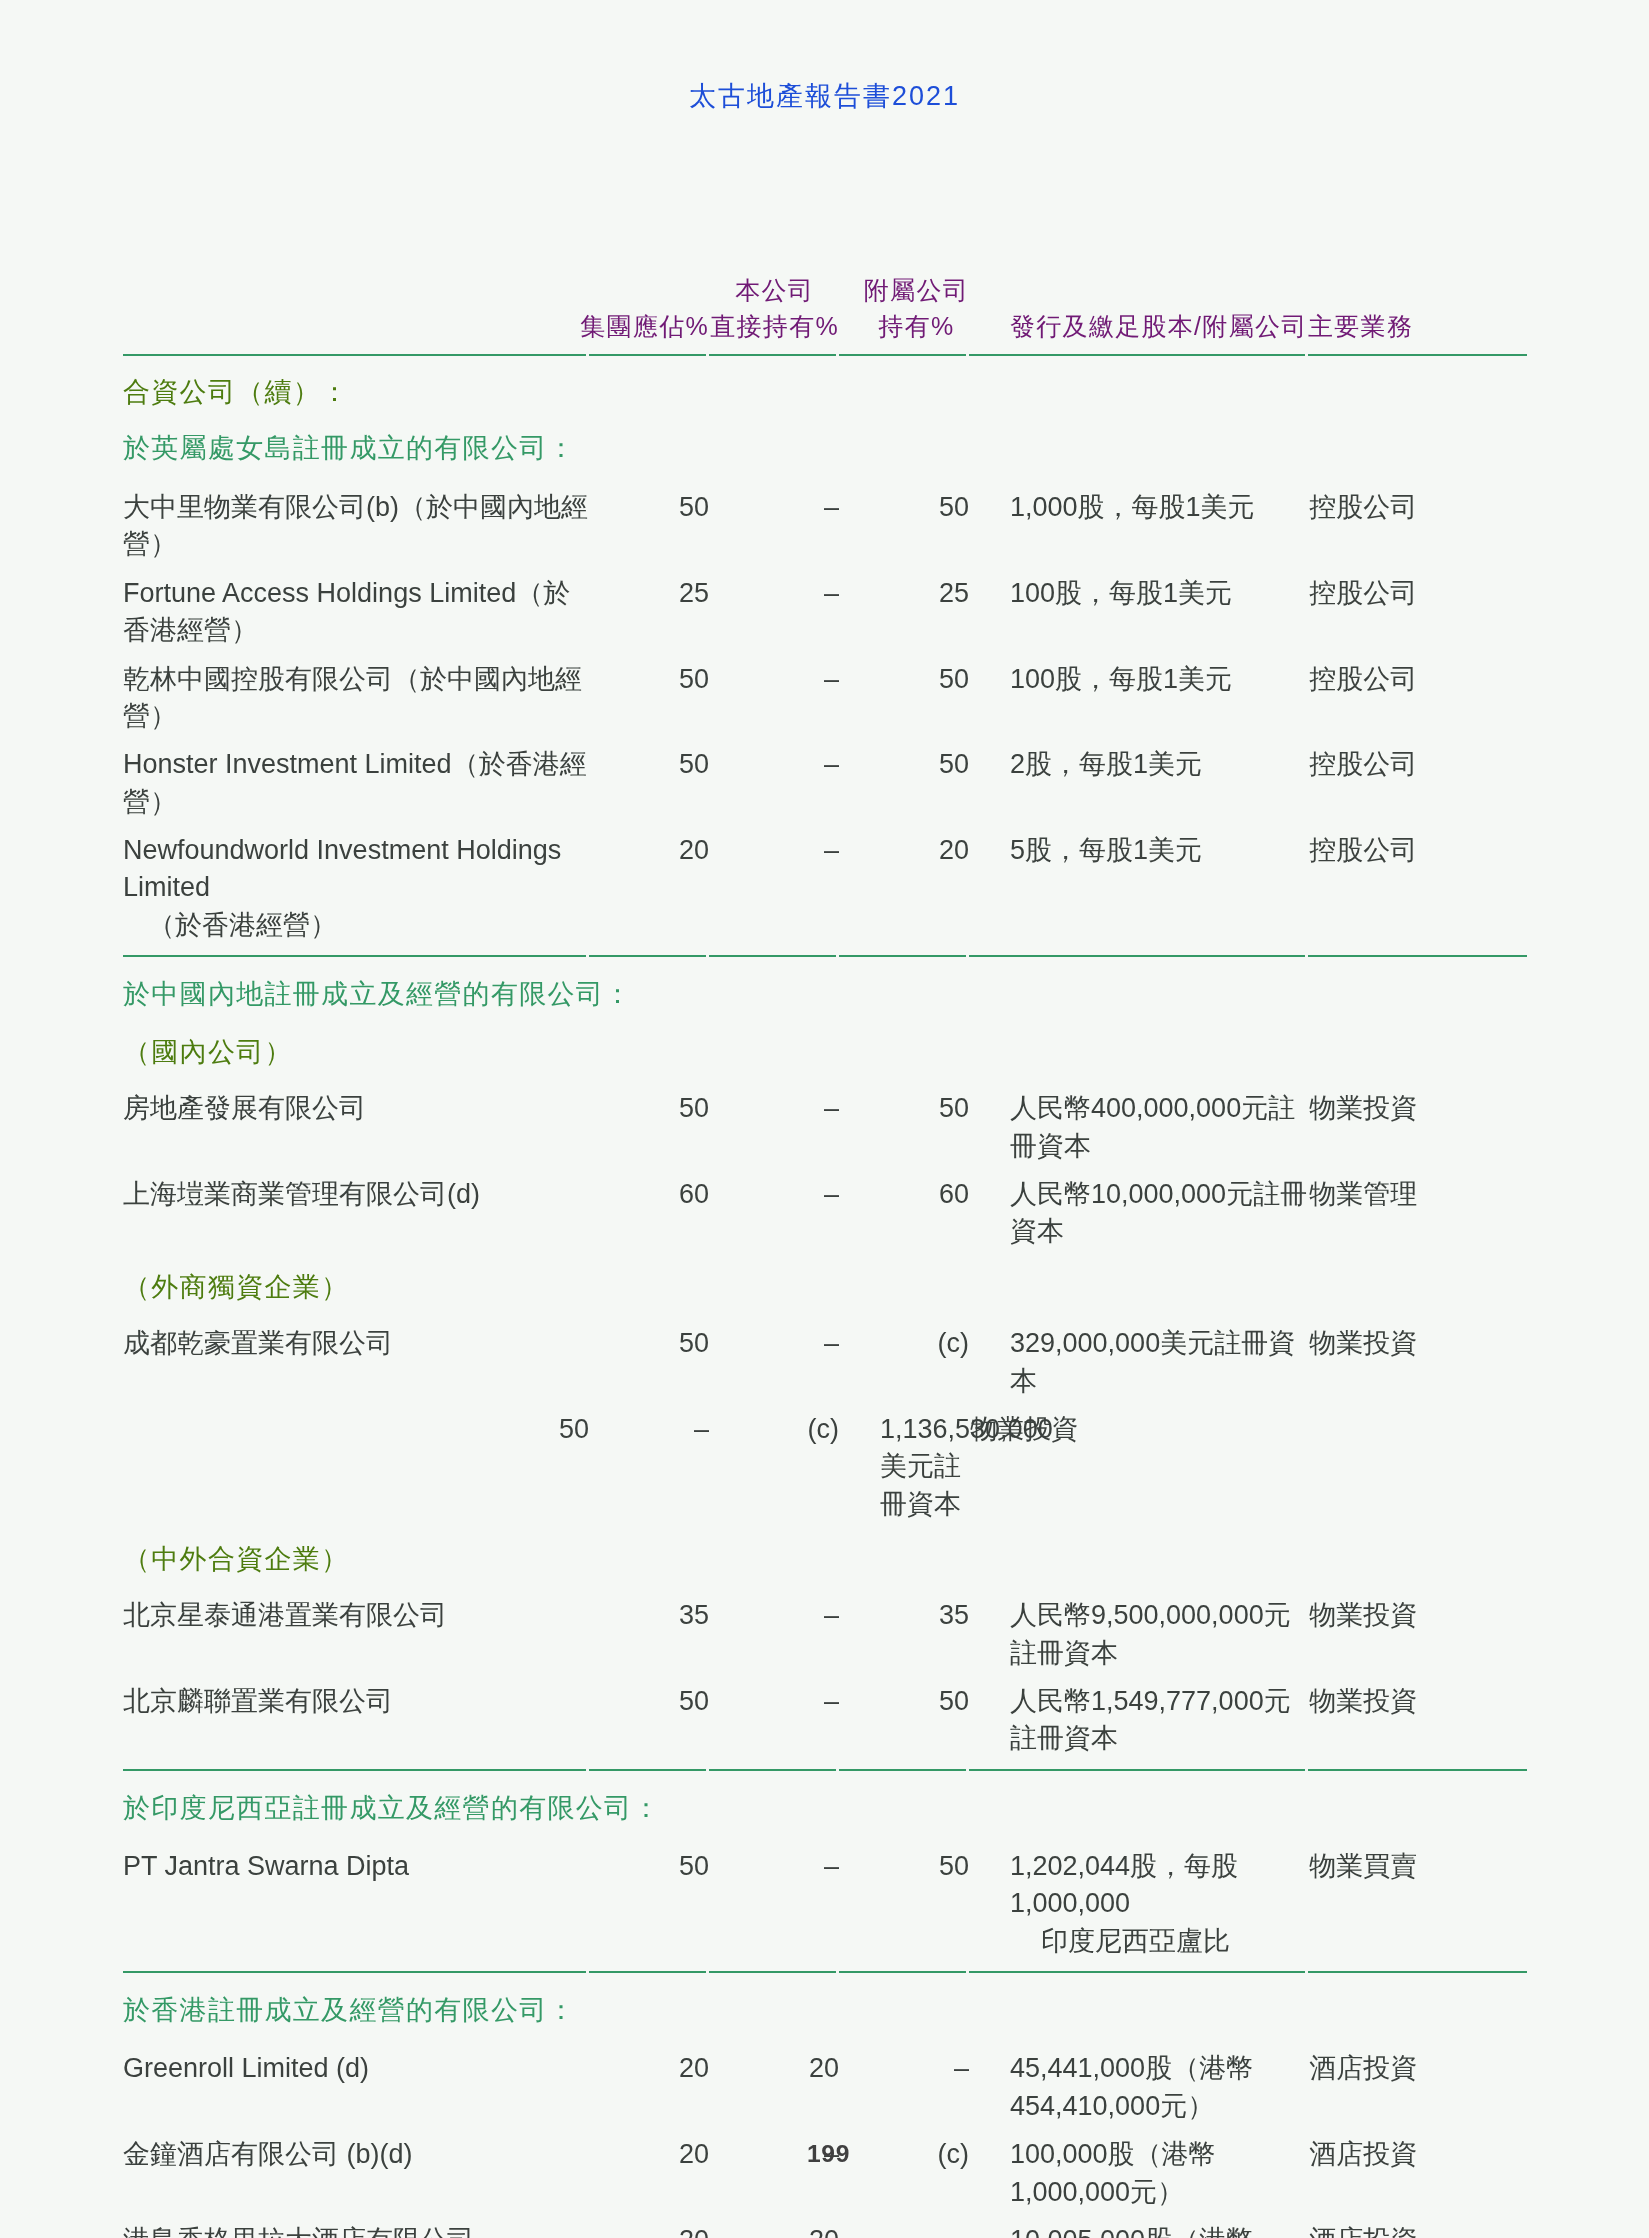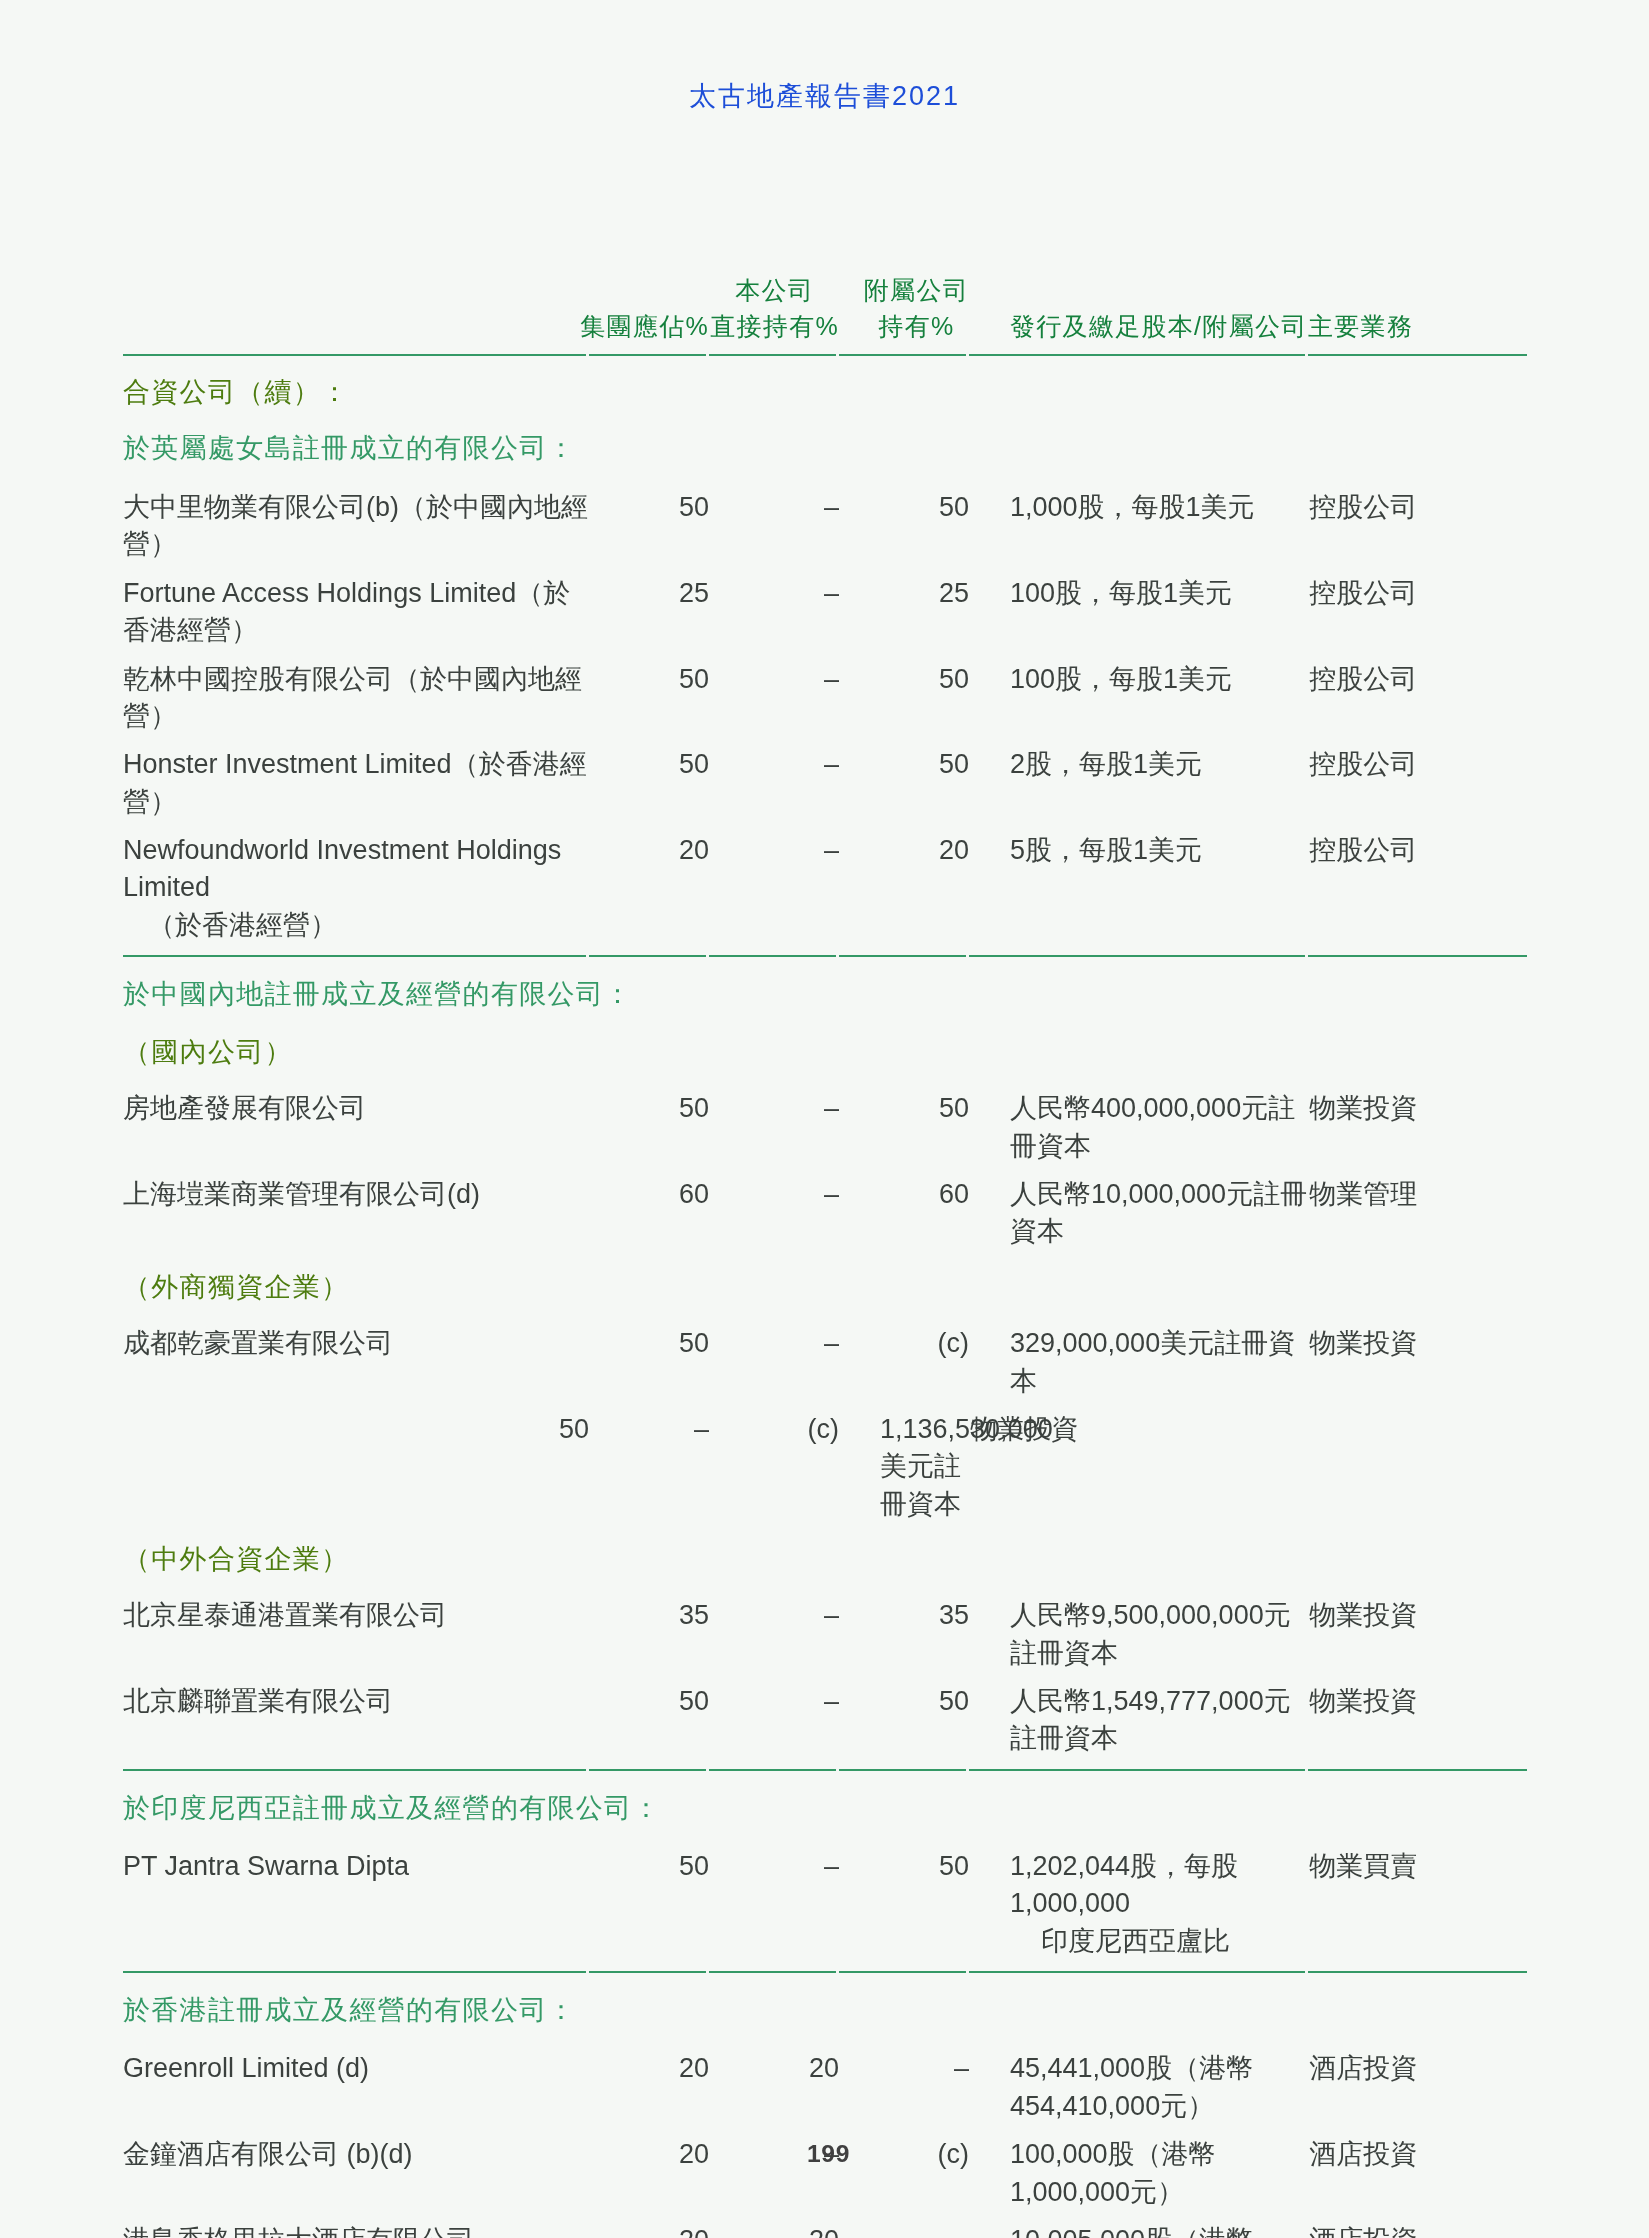--- a/index.html
+++ b/index.html
@@ -25,21 +25,21 @@
     margin: 158px 0 0 123px;
     font-size: 27px;
   }
   .grid-row {
     display: grid;
     grid-template-columns: 466px 120px 130px 130px 339px 219px;
   }
   .thead .cell { display: flex; flex-direction: column; justify-content: flex-end; }
   .thead { padding-bottom: 9.3px; }
   .thead .h-txt {
-    color: #15803d;
+    color: #701a75;
     font-size: 25px;
     letter-spacing: 1.3px;
     line-height: 1.45;
     white-space: nowrap;
   }
   .col-num { text-align: right; }
   .thead .num-wrap { align-items: flex-end; }
   .thead .stack { display: inline-block; text-align: center; }
   .cap-head { padding-left: 41px; }
   .rule {

